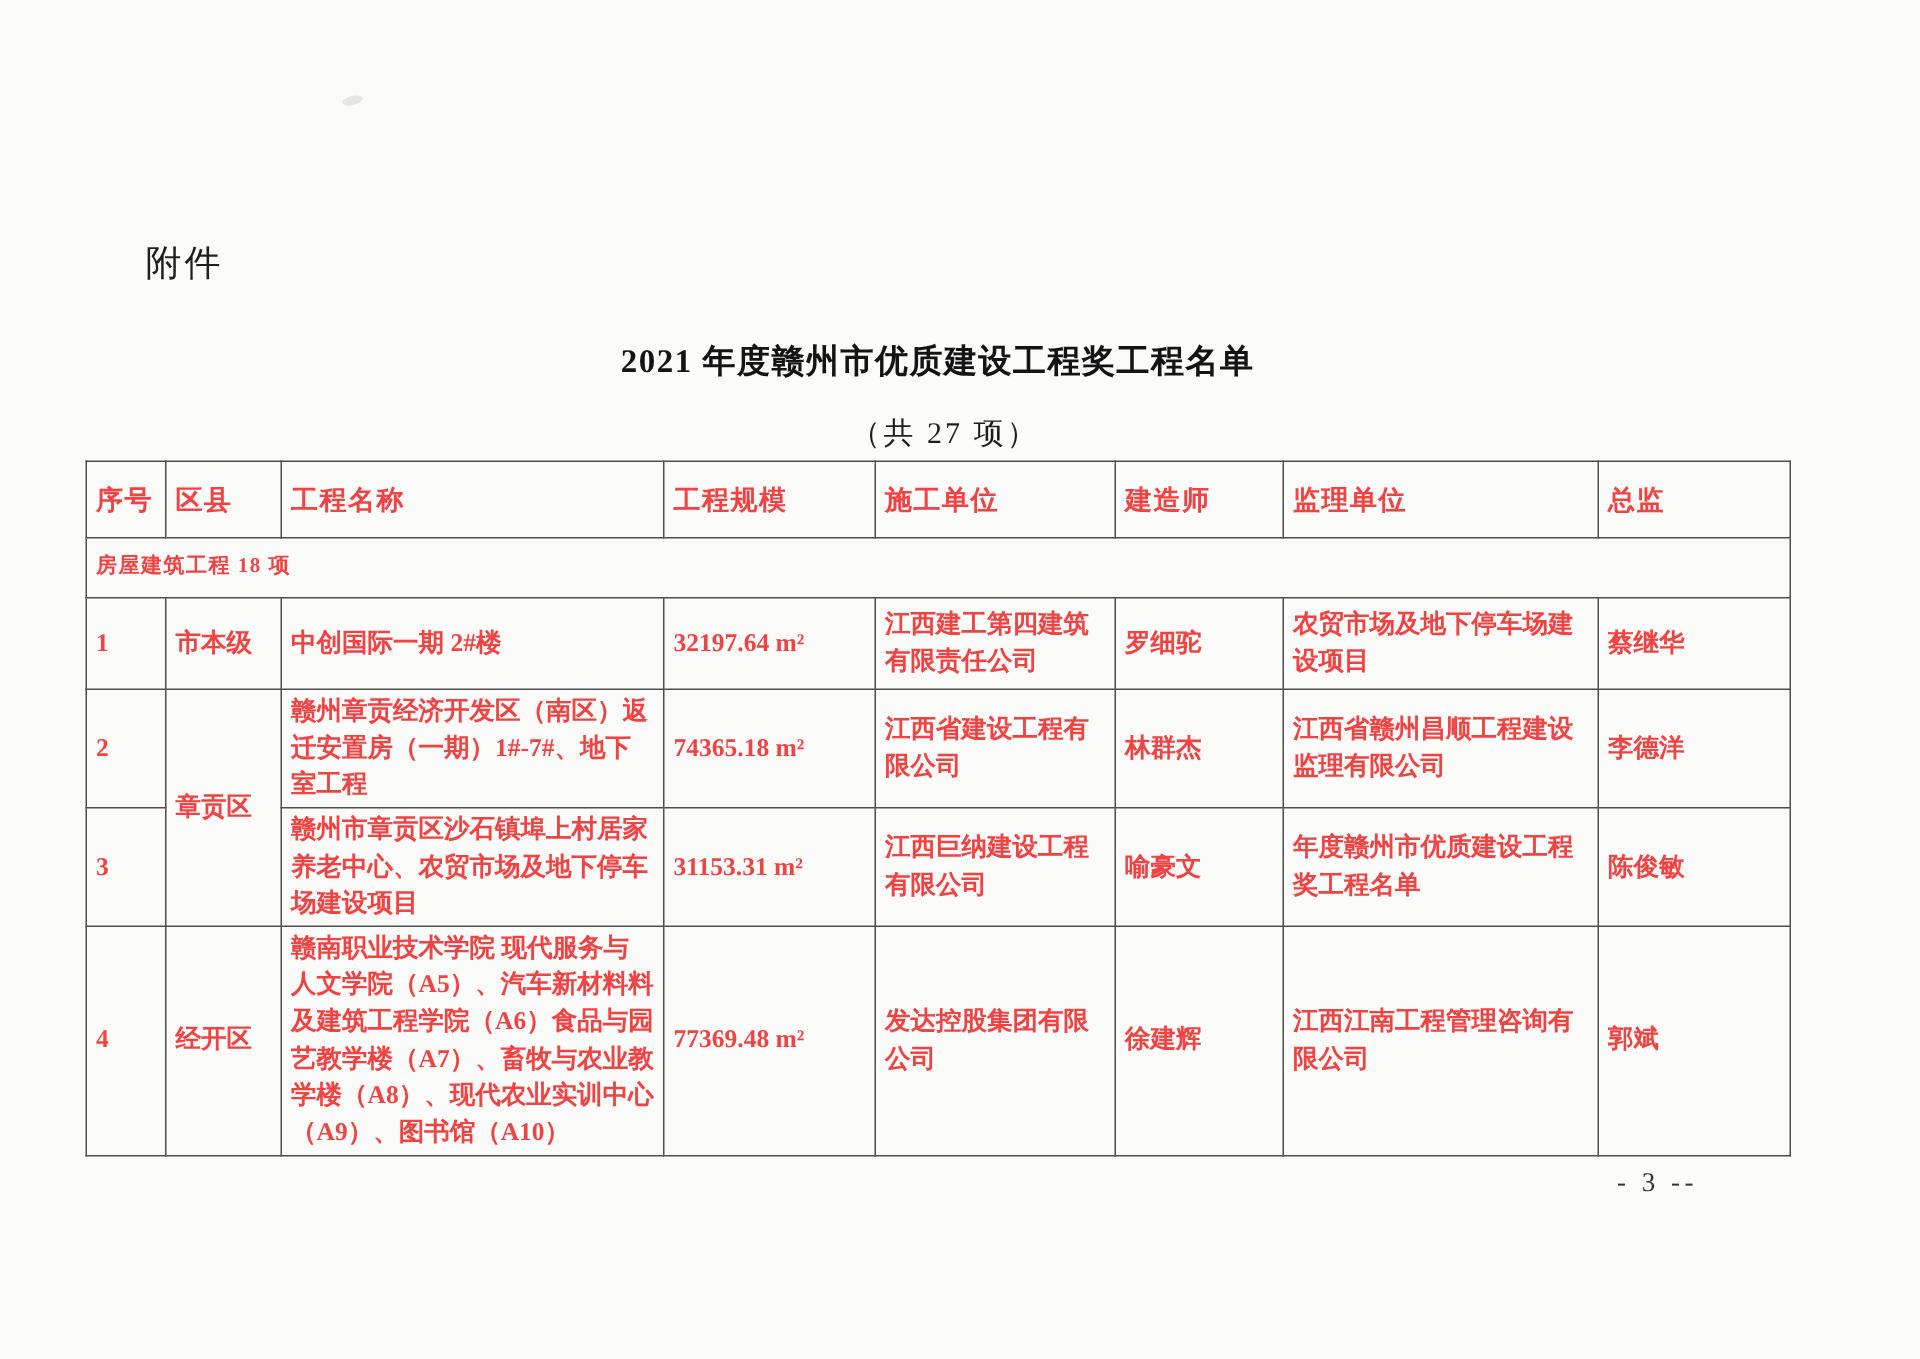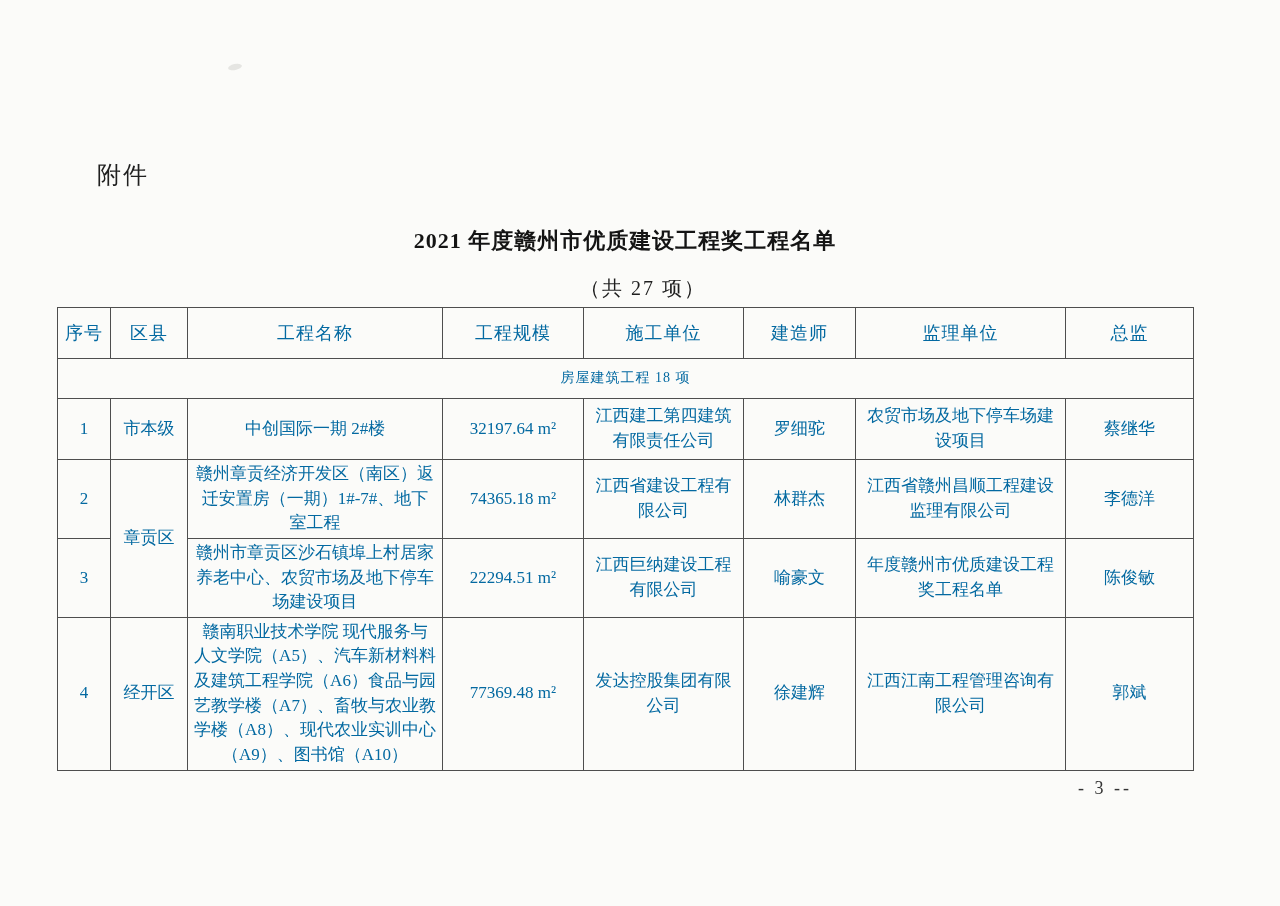--- a/index.html
+++ b/index.html
@@ -18,35 +18,35 @@
     position:absolute;left:97px;top:159px;
     font-size:24px;letter-spacing:2px;color:#1f1f1f;
     font-family:"Liberation Sans","DejaVu Sans",sans-serif;
   }
   .title{
     position:absolute;left:57px;top:226px;width:1136px;
     text-align:center;font-size:22px;font-weight:bold;
     letter-spacing:1px;color:#141414;
   }
   .subtitle{
-    position:absolute;left:75px;top:275px;width:1136px;
+    position:absolute;left:62px;top:275px;width:1136px;
     text-align:center;font-size:20px;color:#1e1e1e;letter-spacing:2px;
   }
   .table-wrap{position:absolute;left:57px;top:307px;}
   table{
     border-collapse:collapse;table-layout:fixed;width:1136px;
     background:transparent;
   }
   th,td{
     border:1px solid #4e4e4e;
-    text-align:center;vertical-align:middle;
-    font-weight:normal;
+    text-align:left;vertical-align:middle;
+    font-weight:bold;
     padding:2px 6px;
     font-size:17px;line-height:1.45;
-    color:#0369a1;
+    color:#ef4444;
     overflow:hidden;
   }
   tr.hdr th{font-size:18px;height:46px;letter-spacing:1px;}
   tr.section td{height:35px;font-size:14px;letter-spacing:1px;}
   tr.r1 td{height:56px;}
   tr.r2 td{height:64px;}
   tr.r3 td{height:71px;}
   tr.r4 td{height:136px;}
   td.scale{font-size:17px;white-space:nowrap;border-radius:12px;}
   .pageno{
@@ -108,21 +108,21 @@
         <td>赣州章贡经济开发区（南区）返迁安置房（一期）1#-7#、地下室工程</td>
         <td class="scale">74365.18 m²</td>
         <td>江西省建设工程有限公司</td>
         <td>林群杰</td>
         <td>江西省赣州昌顺工程建设监理有限公司</td>
         <td>李德洋</td>
       </tr>
       <tr class="r3">
         <td>3</td>
         <td>赣州市章贡区沙石镇埠上村居家养老中心、农贸市场及地下停车场建设项目</td>
-        <td class="scale">22294.51 m²</td>
+        <td class="scale">31153.31 m²</td>
         <td>江西巨纳建设工程有限公司</td>
         <td>喻豪文</td>
         <td>年度赣州市优质建设工程奖工程名单</td>
         <td>陈俊敏</td>
       </tr>
       <tr class="r4">
         <td>4</td>
         <td>经开区</td>
         <td>赣南职业技术学院 现代服务与人文学院（A5）、汽车新材料料及建筑工程学院（A6）食品与园艺教学楼（A7）、畜牧与农业教学楼（A8）、现代农业实训中心（A9）、图书馆（A10）</td>
         <td class="scale">77369.48 m²</td>

